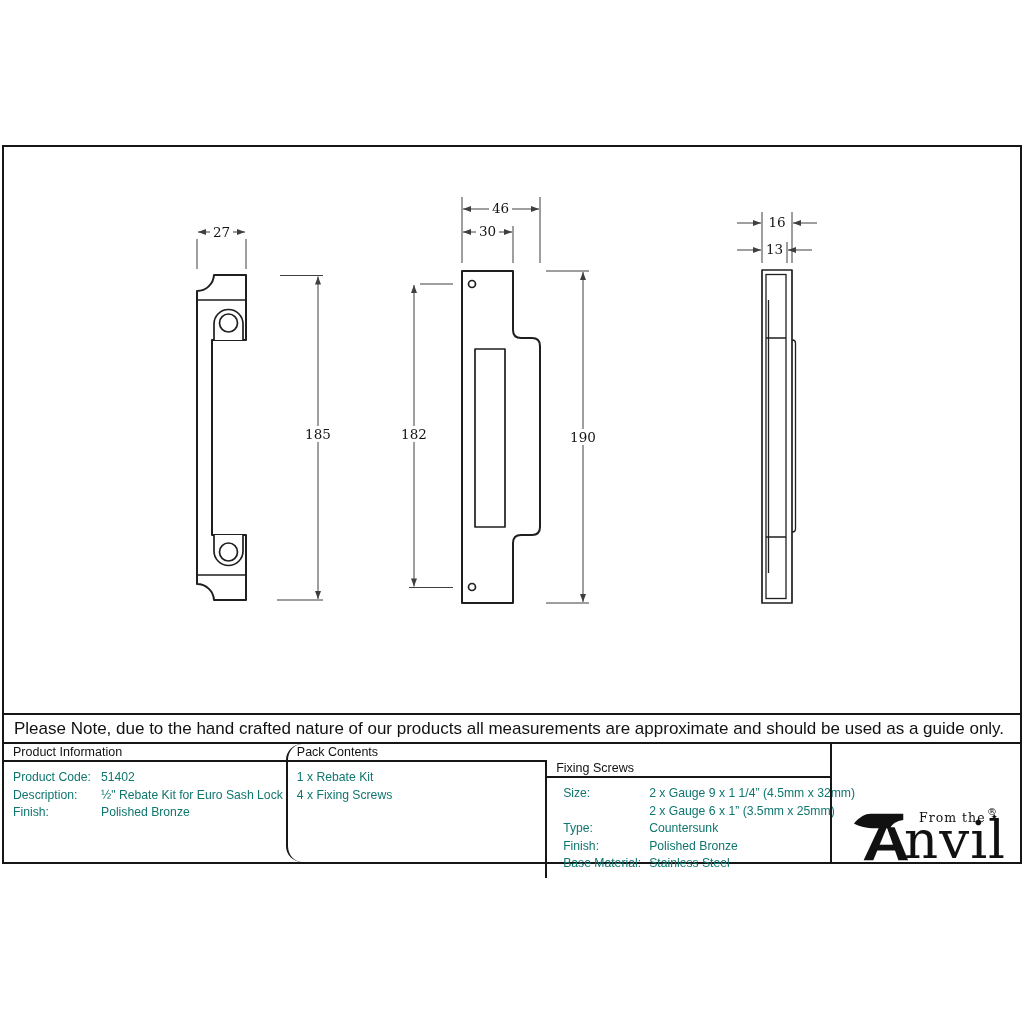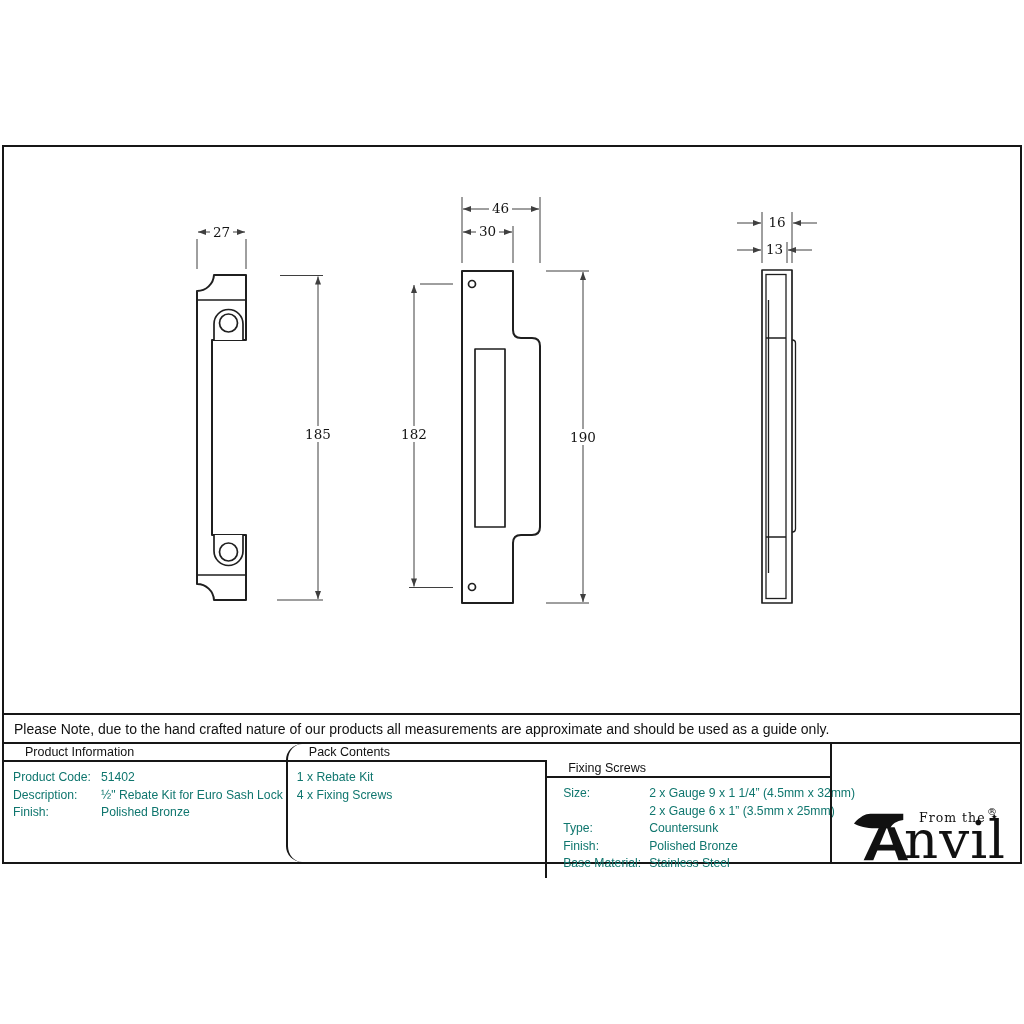--- a/index.html
+++ b/index.html
@@ -13,31 +13,31 @@
   .part  { fill:#fff; stroke:#1f1f1f; stroke-width:2;   stroke-linejoin:round; }
   .pthin { fill:#fff; stroke:#1f1f1f; stroke-width:1.7; stroke-linejoin:round; }
   .pfine { fill:none; stroke:#1f1f1f; stroke-width:1.3; }
   .dim   { fill:none; stroke:#3f3f3f; stroke-width:1;   }
   .dimtxt{ font:13.5px "DejaVu Serif", serif; fill:#141414; text-anchor:middle; dominant-baseline:central; }
   .bg    { fill:#fff; }
 
   .note-bar { position:absolute; left:4px; top:713px; width:1016px; height:31px;
               border-top:2px solid #161616; border-bottom:2px solid #161616;
               display:flex; align-items:center; padding-left:10px;
-              font-size:14px; color:#111; }
+              font-size:17px; color:#111; }
 
   .info-table { position:absolute; left:4px; top:744px; width:1016px; height:118px; display:flex; }
   .col { height:100%; }
   .col + .col { border-left:2px solid #161616; }
   .col-product { width:288px; }
   .col-pack    { width:265px;border-radius:16px; }
   .col-screws  { width:285px;margin-top:16px; }
   .col-logo    { width:194px; display:flex; align-items:flex-end; justify-content:center; }
   .col-head { height:18px; border-bottom:2px solid #161616; display:flex; align-items:center;
-              padding-left:21px; font-size:12.5px; color:#111; }
+              padding-left:9px; font-size:12.5px; color:#111; }
   .col-body { padding:7px 0 0 9px; font-size:12.2px; line-height:17.5px; color:#0f766e; }
   .kv-row { display:flex; white-space:nowrap; }
   .kv-label { width:88px; flex:0 0 88px; }
   .col-screws .kv-label { width:86px; flex:0 0 86px; }
   .col-screws .col-body { padding-left:16px; }
 
   .logo { position:relative; width:146px; height:54px; }
   .anvil-icon { position:absolute; left:0; top:2px; }
   .wordmark { position:absolute; left:51px; top:5px; font-family:"DejaVu Serif", serif;
               font-size:53px; line-height:1; color:#111; letter-spacing:1px; }

